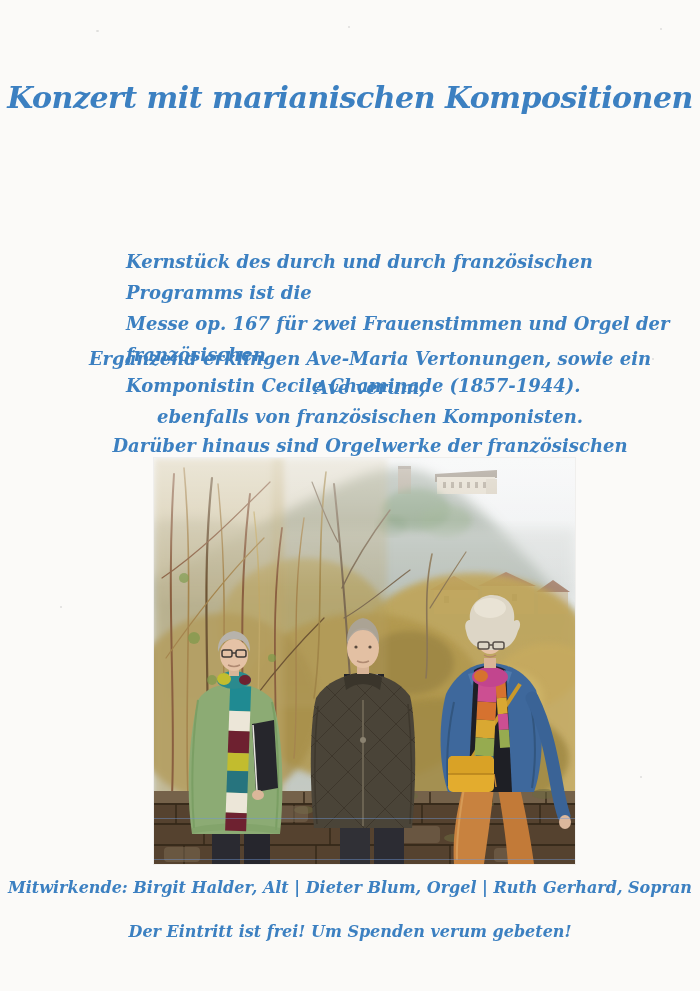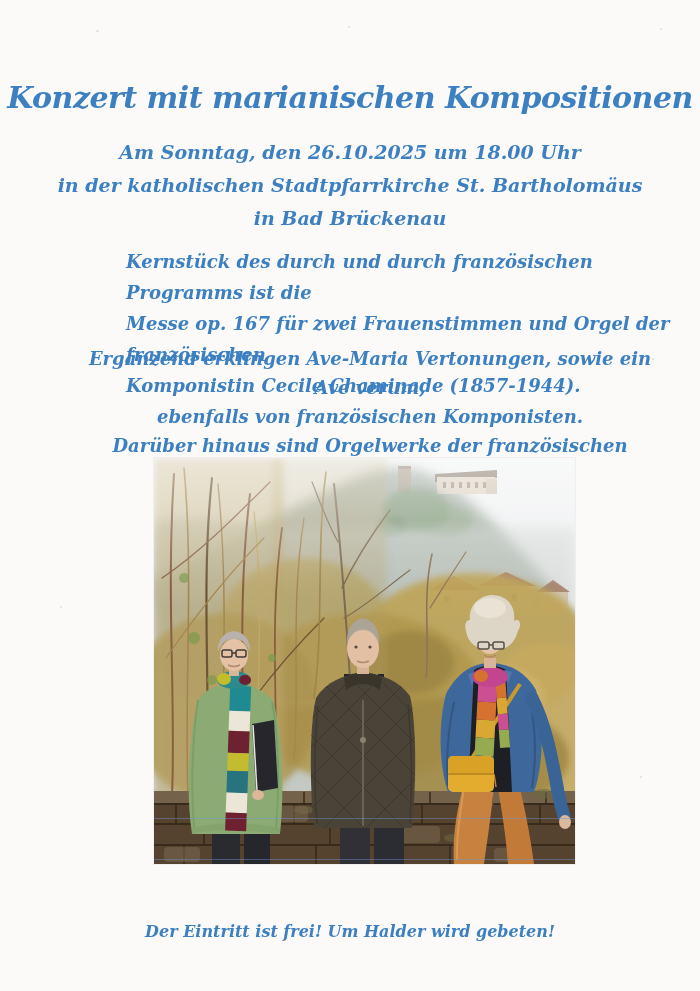--- a/index.html
+++ b/index.html
@@ -68,23 +68,20 @@
   
   .speck{position:absolute;border-radius:50%;background:rgba(90,90,90,0.18);}
 </style>
 </head>
 <body>
 
 <div class="page">
 
   <h1 class="title blue-script">Konzert mit marianischen Kompositionen</h1>
 
-  <div class="subtitle blue-script">Am Sonntag, den 26.10.2025 um 18.00 Uhr
-in der katholischen Stadtpfarrkirche St. Bartholomäus
-in Bad Brückenau</div>
 
   <p class="para p1 blue-script">Kernstück des durch und durch französischen Programms ist die
 Messe op. 167 für zwei Frauenstimmen und Orgel der französischen
 Komponistin Cecile Chaminade (1857-1944).</p>
 
   <p class="para p2 blue-script">Ergänzend erklingen Ave-Maria Vertonungen, sowie ein Ave verum,
 ebenfalls von französischen Komponisten.
 Darüber hinaus sind Orgelwerke der französischen Romantik zu
 hören.</p>
 
@@ -376,22 +373,23 @@
         </g>
         <path d="M330,197 Q336,201 342,197" fill="none" stroke="#b5846a" stroke-width="1.4"></path>
       </g>
 
       <rect x="0" y="0" width="421" height="130" fill="url(#hazeTop)"></rect>
     </svg>
     <div class="scanline l1"></div>
     <div class="scanline l2"></div>
   </figure>
 
-
-  <div class="admission blue-script">Der Eintritt ist frei! Um Halder wird gebeten!</div>
+  <div class="credits blue-script">Mitwirkende: Birgit Halder, Alt  | Dieter Blum, Orgel | Ruth Gerhard, Sopran</div>
+
+  <div class="admission blue-script">Der Eintritt ist frei! Um Spenden verum gebeten!</div>
 
   <div class="speck" style="left:96px;top:14px;width:3px;height:2px;"></div>
   <div class="speck" style="left:348px;top:10px;width:2px;height:2px;"></div>
   <div class="speck" style="left:660px;top:12px;width:2px;height:2px;"></div>
   <div class="speck" style="left:652px;top:342px;width:2px;height:2px;"></div>
   <div class="speck" style="left:60px;top:590px;width:2px;height:2px;"></div>
   <div class="speck" style="left:640px;top:760px;width:2px;height:2px;"></div>
 </div>
 
 </body></html>

